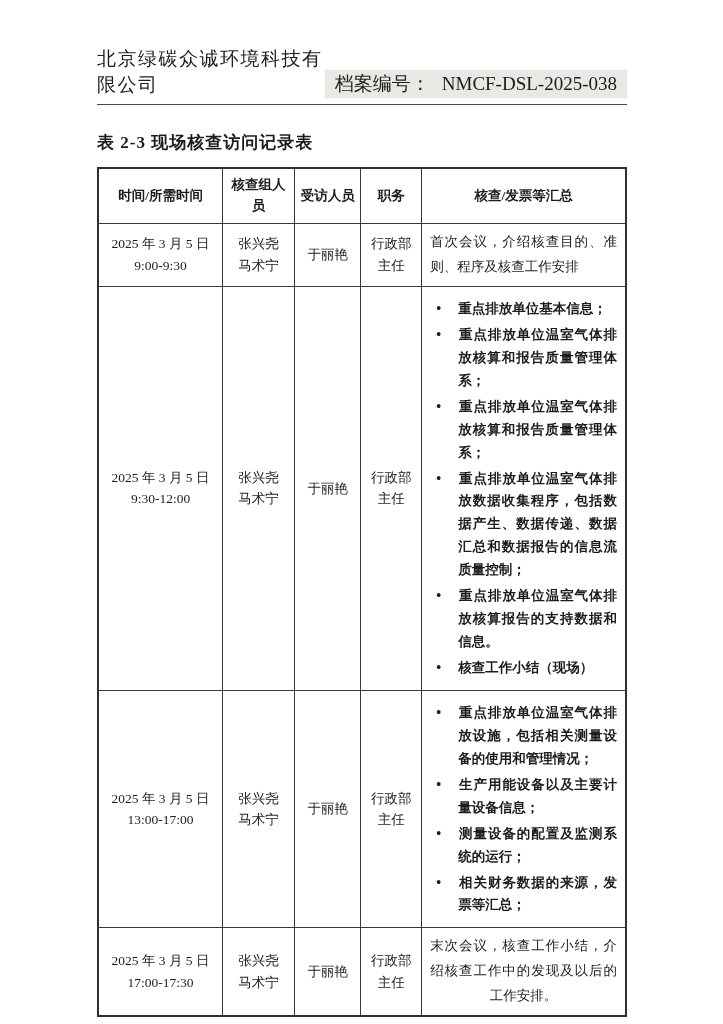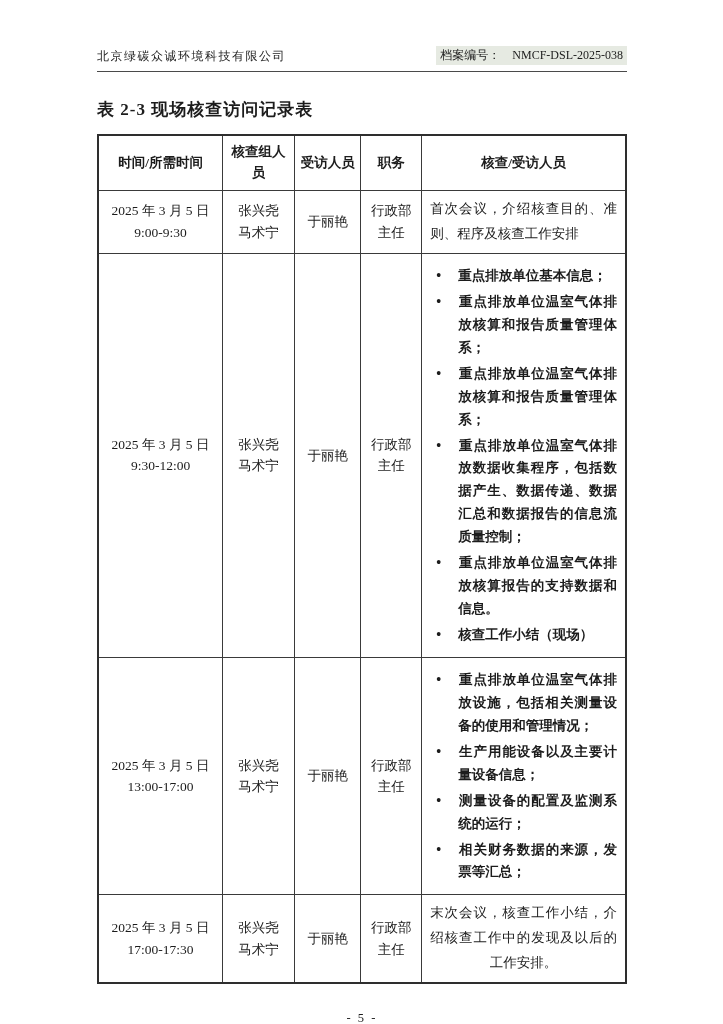--- a/index.html
+++ b/index.html
@@ -20,28 +20,28 @@
     height: 1024px;
     padding: 46px 96px 0 97px;
   }
   
   .doc-header {
     display: flex;
     justify-content: space-between;
     align-items: flex-end;
     border-bottom: 1.5px solid #4a4a4a;
     padding-bottom: 6px;
-    font-size: 12px;
+    font-size: 19px;
   }
   .company {
     letter-spacing: 1.5px;
   }
   .file-no {
     background: var(--file_highlight, #e6eae2);
-    padding: 1px 4px;
+    padding: 1px 10px;
     white-space: nowrap;
   }
   .file-label { margin-right: 12px; }
   
   .doc-title {
     text-align: left;
     font-size: 17px;
     font-weight: bold;
     letter-spacing: 1px;
     margin: 26px 0 13px 0;
@@ -126,21 +126,21 @@
       <col style="width:12.6%">
       <col style="width:11.5%">
       <col style="width:38.7%">
     </colgroup>
     <thead>
       <tr>
         <th>时间/所需时间</th>
         <th>核查组人员</th>
         <th>受访人员</th>
         <th>职务</th>
-        <th>核查/受访人员</th>
+        <th>核查/发票等汇总</th>
       </tr>
     </thead>
     <tbody>
       <tr class="row-first">
         <td class="c-time">
           <div>2025 年 3 月 5 日</div>
           <div>9:00-9:30</div>
         </td>
         <td class="pre">张兴尧
 马术宁</td>

